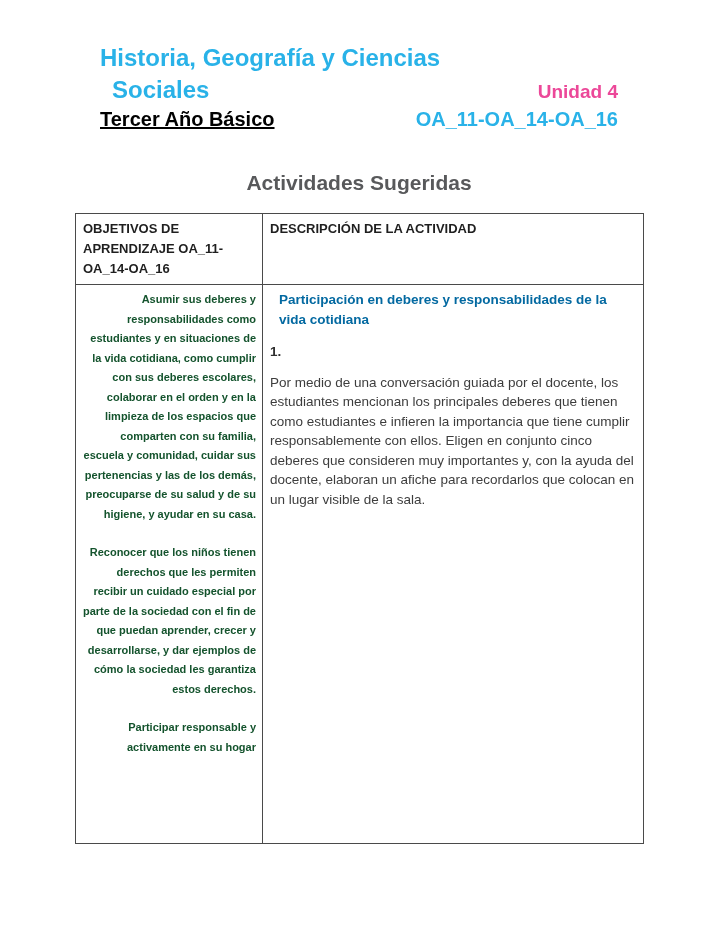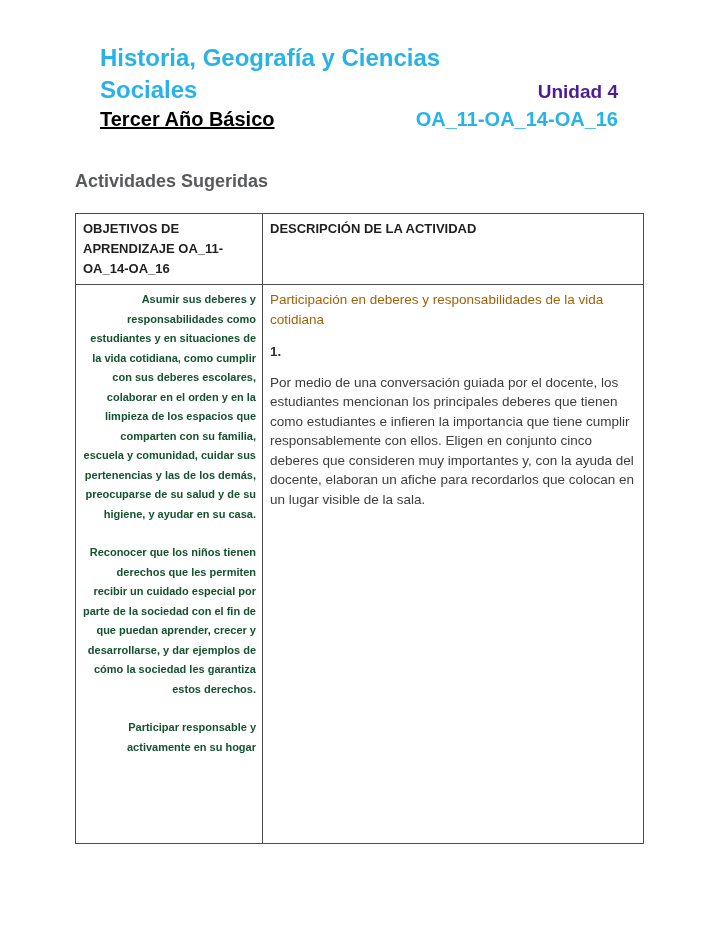--- a/index.html
+++ b/index.html
@@ -33,25 +33,26 @@
   .doc-header-row {
     display: flex;
     justify-content: space-between;
     align-items: baseline;
   }
   .doc-title-line2 {
     font-size: 24px;
     font-weight: bold;
     color: #29b2e8;
     line-height: 32px;
+    margin-left: 12px;
   }
   .doc-unidad {
     font-size: 19px;
     font-weight: bold;
-    color: #4c1d95;
+    color: #ec4899;
   }
   .doc-grade {
     font-size: 20px;
     font-weight: bold;
     color: #000000;
     line-height: 26px;
     text-decoration: underline;
   }
   .doc-oa-codes {
     font-size: 20px;
@@ -59,21 +60,22 @@
     color: #29b2e8;
     line-height: 26px;
   }
 
   
   .section-title {
     position: absolute;
     left: 75px;
     top: 171px;
     width: 568px;
-    font-size: 18px;
+    text-align: center;
+    font-size: 21px;
     font-weight: bold;
     color: #58595b;
   }
 
   
   table.activities {
     position: absolute;
     left: 75px;
     top: 213px;
     width: 568px;
@@ -115,23 +117,23 @@
     margin-bottom: 13px;
   }
   td.cell-activity {
     font-size: 13.5px;
     color: #3d3d3d;
     line-height: 19.5px;
     padding-left: 10px;
     padding-right: 10px;
   }
   .activity-heading {
-    margin: 0 0 13px 0;
-    font-weight: normal;
-    color: #a16207;
+    margin: 0 0 13px 9px;
+    font-weight: bold;
+    color: #0369a1;
   }
   .activity-number {
     margin: 0 0 11px 0;
     font-weight: bold;
     color: #2f2f2f;
   }
   .activity-description {
     margin: 0;
   }
 </style>

